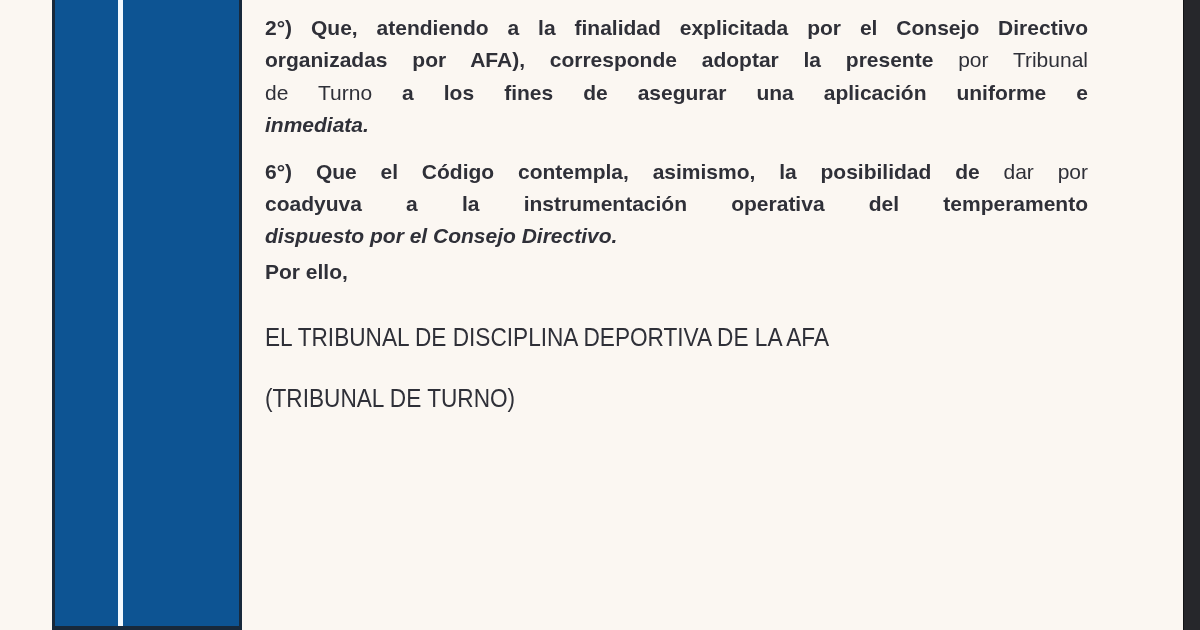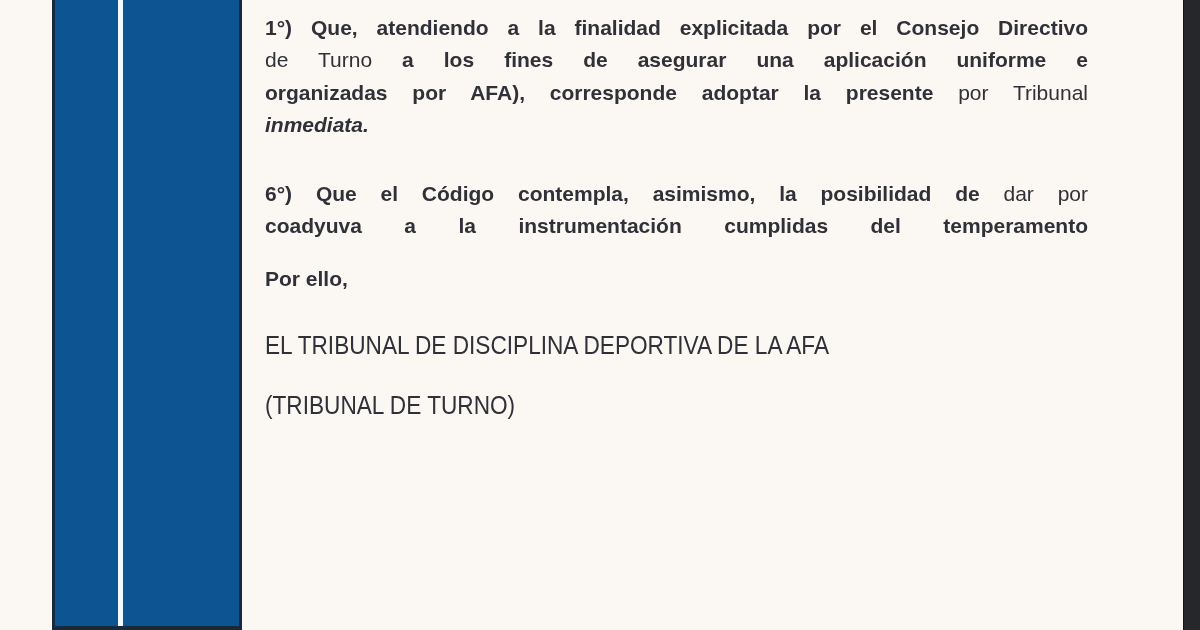--- a/index.html
+++ b/index.html
@@ -33,49 +33,50 @@
   }
   
   .content{
     position:absolute;left:265px;top:0;width:823px;
     padding-top:12px;
     font-size:21px;line-height:32.4px;
   }
   .para .line{text-align:justify;text-align-last:justify;}
   .para .line.last{text-align-last:auto;font-style:italic;}
   .b{font-weight:bold;}
-  .para + .para{margin-top:36px;}
-  .closing{margin-top:21px;font-weight:bold;}
+  .para + .para{margin-top:14px;}
+  .closing{margin-top:3px;font-weight:bold;}
   .caps{
     font-size:26px;line-height:32.4px;white-space:nowrap;
     transform:scaleX(0.87);transform-origin:0 50%;
   }
   .title1{margin-top:33px;}
   .title2{margin-top:28px;}
 </style>
 </head>
 <body>
 
 <div class="page">
 
   <div class="side-bars">
     <div class="bar-divider"></div>
   </div>
 
   <div class="right-edge"></div>
 
   <div class="content">
     <div class="para">
-        <div class="line"><span class="b">1°) Que, atendiendo a la finalidad explicitada por el Consejo Directivo</span></div>
+        <div class="line"><span class="b">2°) Que, atendiendo a la finalidad explicitada por el Consejo Directivo</span></div>
+        <div class="line"><span class="b">organizadas por AFA), corresponde adoptar la presente </span><span>por Tribunal</span></div>
         <div class="line"><span>de Turno </span><span class="b">a los fines de asegurar una aplicación uniforme e</span></div>
-        <div class="line"><span class="b">organizadas por AFA), corresponde adoptar la presente </span><span>por Tribunal</span></div>
         <div class="line last"><span class="b">inmediata.</span></div>
       </div>
     <div class="para">
         <div class="line"><span class="b">6°) Que el Código contempla, asimismo, la posibilidad de </span><span>dar por</span></div>
-        <div class="line"><span class="b">coadyuva a la instrumentación cumplidas del temperamento</span></div>
+        <div class="line"><span class="b">coadyuva a la instrumentación operativa del temperamento</span></div>
+        <div class="line last"><span class="b">dispuesto por el Consejo Directivo.</span></div>
       </div>
     <div class="closing">Por ello,</div>
     <div class="caps title1">EL TRIBUNAL DE DISCIPLINA DEPORTIVA DE LA AFA</div>
     <div class="caps title2">(TRIBUNAL DE TURNO)</div>
   </div>
 
 </div>
 
 </body></html>

